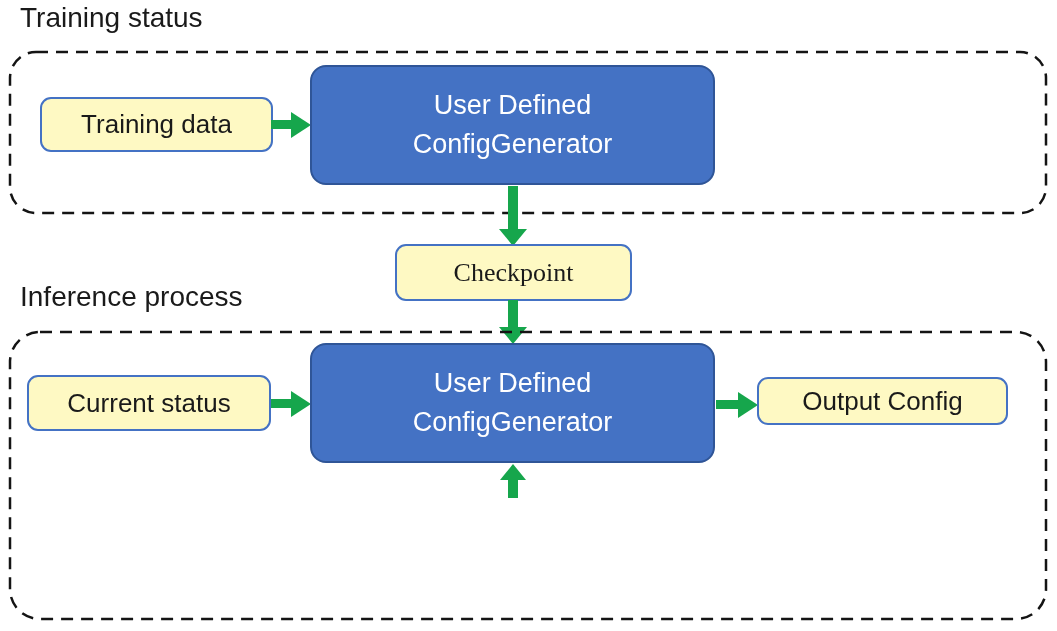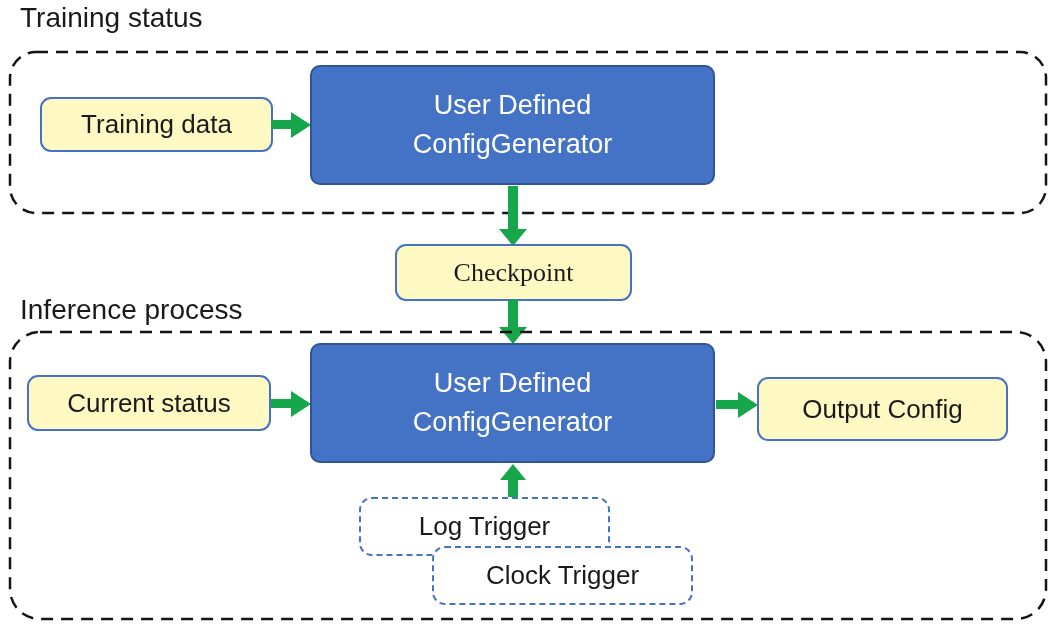--- a/index.html
+++ b/index.html
@@ -45,21 +45,21 @@
     box-sizing: border-box;
   }
 
   .generator-box {
     position: absolute;
     left: 310px;
     width: 405px;
     height: 120px;
     background: var(--generator-fill, #4472C4);
     border: 2.5px solid var(--generator-border, #2F5597);
-    border-radius: 10px;
+    border-radius: 16px;
     display: flex;
     flex-direction: column;
     align-items: center;
     justify-content: center;
     color: var(--text-light, #ffffff);
     font-size: 27px;
     line-height: 39px;
     box-sizing: border-box;
     text-align: center;
   }
@@ -122,21 +122,21 @@
 
   <div class="white-box" style="left:395px; top:244px; width:237px; height:57px;font-family:Liberation Serif, serif;">
     <span>Checkpoint</span>
   </div>
 
   <div class="arr-d" style="left:499px; top:300px;">
     <div class="stem" style="height:27px;"></div>
     <div class="head"></div>
   </div>
 
-  <div class="abs section-title" style="left:20px; top:294px;text-align:center;">Inference process</div>
+  <div class="abs section-title" style="left:20px; top:281px;text-align:center;">Inference process</div>
 
   <svg class="abs" style="left:8px; top:330px;" width="1040" height="291">
     <rect x="2" y="2" width="1036" height="287" rx="30" ry="30" fill="none" style="stroke: var(--dash-color, #141414);" stroke-width="2.5" stroke-dasharray="12 8"></rect>
   </svg>
 
   <div class="white-box" style="left:27px; top:375px; width:244px; height:56px;">
     <span>Current status</span>
   </div>
 
   <div class="arr-r" style="left:271px; top:390px; width:40px; height:27px;">
@@ -147,30 +147,24 @@
   <div class="generator-box" style="top:343px;">
     <span>User Defined</span>
     <span>ConfigGenerator</span>
   </div>
 
   <div class="arr-r" style="left:716px; top:391px; width:42px; height:27px;">
     <div class="stem" style="width:22px;"></div>
     <div class="head"></div>
   </div>
 
-  <div class="white-box" style="left:757px; top:377px; width:251px; height:64px;">
+  <div class="white-box" style="left:757px; top:377px; width:251px; height:48px;">
     <span>Output Config</span>
   </div>
 
   <div class="arr-u" style="left:500px; top:464px;">
     <div class="head"></div>
     <div class="stem" style="height:18px;"></div>
   </div>
 
-  <div class="dashed-box" style="left:359px; top:497px; width:251px; height:59px; z-index:1;">
-    <span>Log Trigger</span>
-  </div>
 
-  <div class="dashed-box" style="left:432px; top:546px; width:261px; height:59px; z-index:2;">
-    <span>Clock Trigger</span>
-  </div>
 
 </div>
 
 </body></html>

